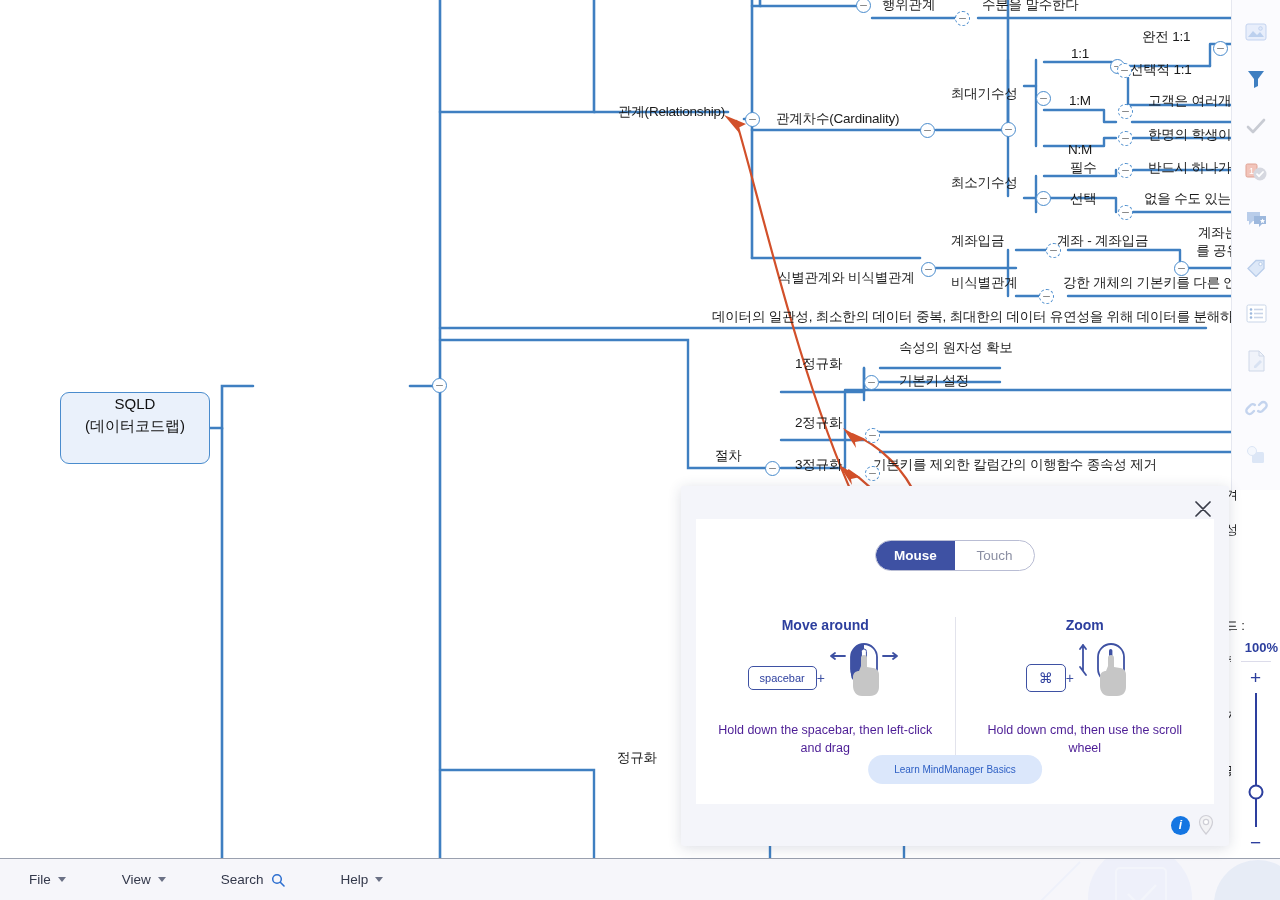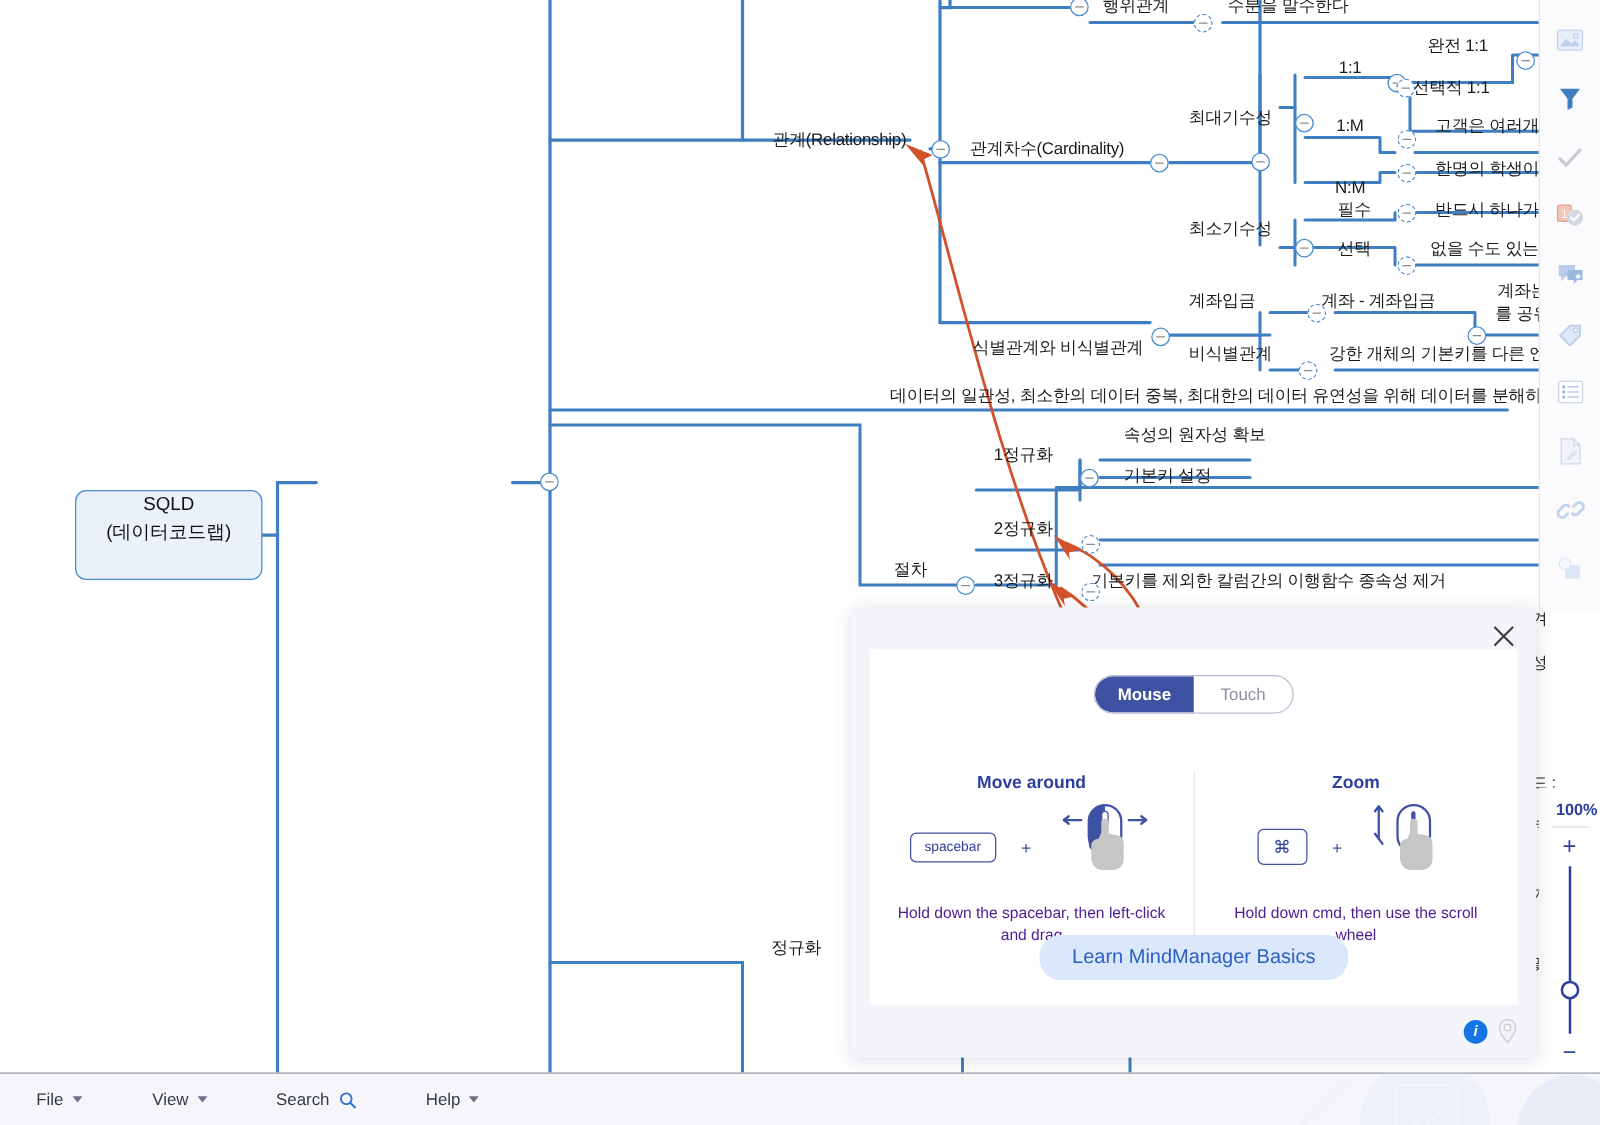--- a/index.html
+++ b/index.html
@@ -151,35 +151,35 @@
   .seg.active { background:#3e51a3; color:#fff; font-weight:bold; border-radius:16px 0 0 16px; }
   .seg.inactive { color:#8b8fa3; }
 
   #modal-cols {
     position:absolute; top:98px; left:0; width:518px; height:140px;
     display:flex;
   }
   .mcol { flex:1; position:relative; display:flex; flex-direction:column; align-items:center; }
   .mcol + .mcol { border-left:1px solid #e2e3ec; }
   .mcol-title { font-size:14px; font-weight:bold; color:#2d3f9e; }
-  .mcol-figure { height:82px; display:flex; align-items:center; justify-content:flex-end; gap:20px; margin-top:6px; }
+  .mcol-figure { height:82px; display:flex; align-items:center; justify-content:flex-end; gap:0; margin-top:6px; }
   .key-cap {
     border:1.4px solid #3e51a3; border-radius:5px;
     padding:5px 11px; font-size:11px; color:#2d3f9e;
     min-width:40px; text-align:center;
   }
   .plus { font-size:14px; color:#3e51a3; }
   .mcol-desc {
     font-size:12.5px; color:#4c1d95; text-align:center;
     line-height:1.45; width:86%; margin-top:4px;
   }
   #learn-btn {
     position:absolute; left:50%; transform:translateX(-50%); bottom:20px;
     background:#dbe7fb; color:#2d5fc4;
-    font-size:16px; padding:9px 26px; border-radius:17px;
+    font-size:10px; padding:9px 26px; border-radius:17px;
     cursor:pointer; white-space:nowrap;
   }
   #modal-footer-btns {
     position:absolute; right:14px; bottom:10px;
     display:flex; align-items:center; gap:7px;
   }
   #info-btn {
     width:19px;height:19px;border-radius:50%;background:#1476e2;color:#fff;
     font-size:12px; font-weight:bold; font-style:italic;
     display:flex;align-items:center;justify-content:center; cursor:pointer;

